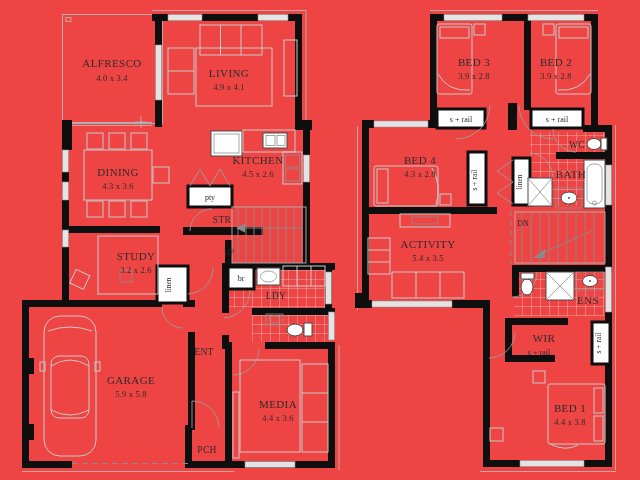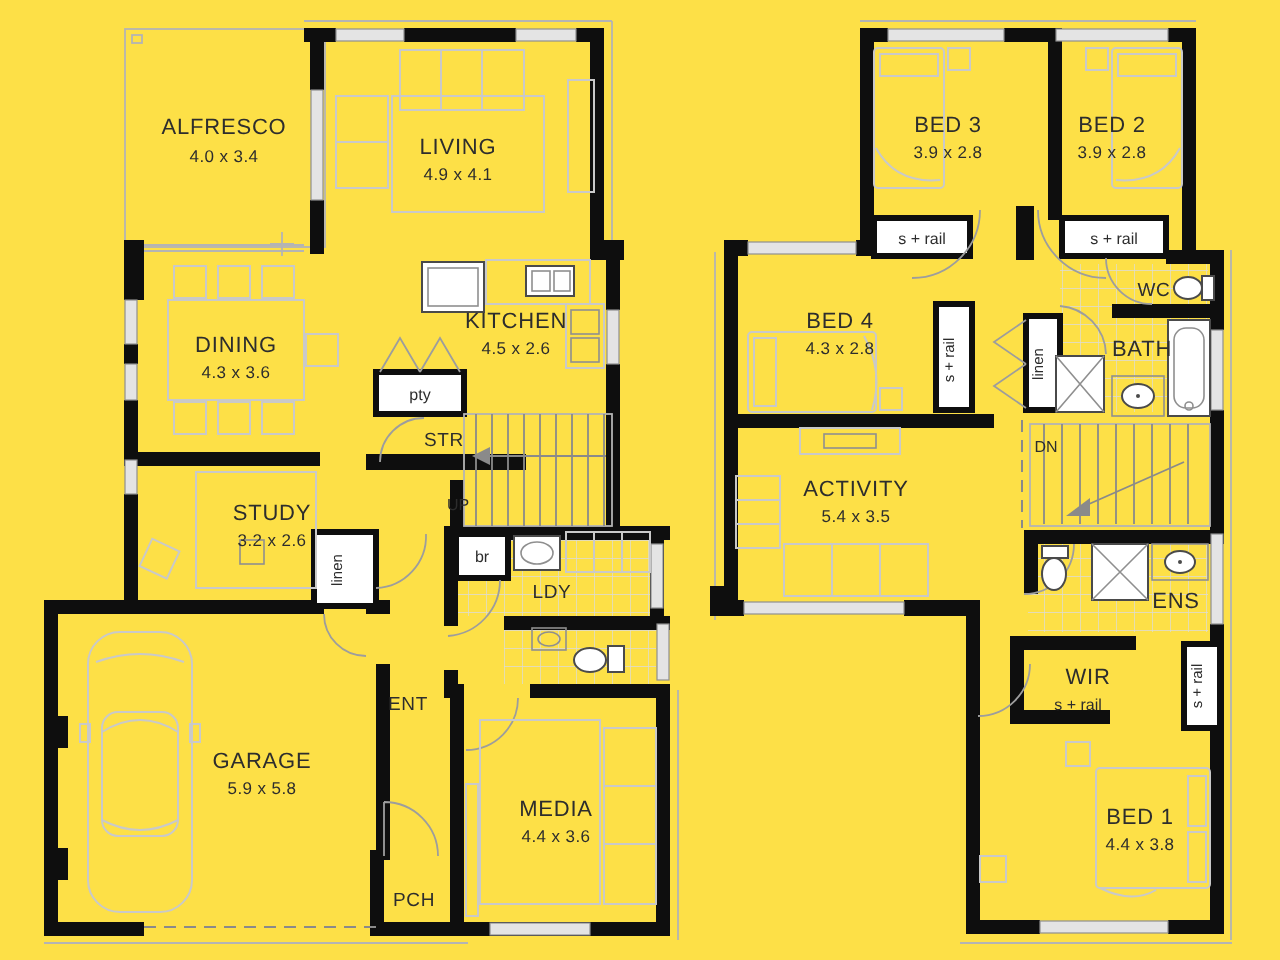--- a/index.html
+++ b/index.html
@@ -1,17 +1,17 @@
 <!DOCTYPE html>
 <html><head>
 <meta charset="utf-8">
 <style>
   html,body{margin:0;padding:0;background:#fff;}
-  .stage{position:relative;width:640px;height:480px;background:#fde047;overflow:hidden;
-         font-family:Liberation Sans, sans-serif;}
+  .stage{position:relative;width:640px;height:480px;background:#ef4444;overflow:hidden;
+         font-family:Liberation Serif, serif;}
   svg{display:block}
   .w    {fill:#0e0e0e;}
   .box  {fill:#ffffff;stroke:#0e0e0e;stroke-width:3;}
   .win  {fill:#e4e4e4;stroke:#8f8f8f;stroke-width:0.6;}
   .thin {fill:none;stroke:#b4b4b4;stroke-width:0.9;}
   .f    {fill:none;stroke:#c9c9c9;stroke-width:1;}
   .fx   {fill:#ffffff;stroke:#4a4a4a;stroke-width:1;}
   .fxl  {fill:none;stroke:#8f8f8f;stroke-width:0.8;}
   .door {fill:none;stroke:#9d9d9d;stroke-width:0.9;}
   .stair{stroke:#8a8a8a;stroke-width:0.9;}

